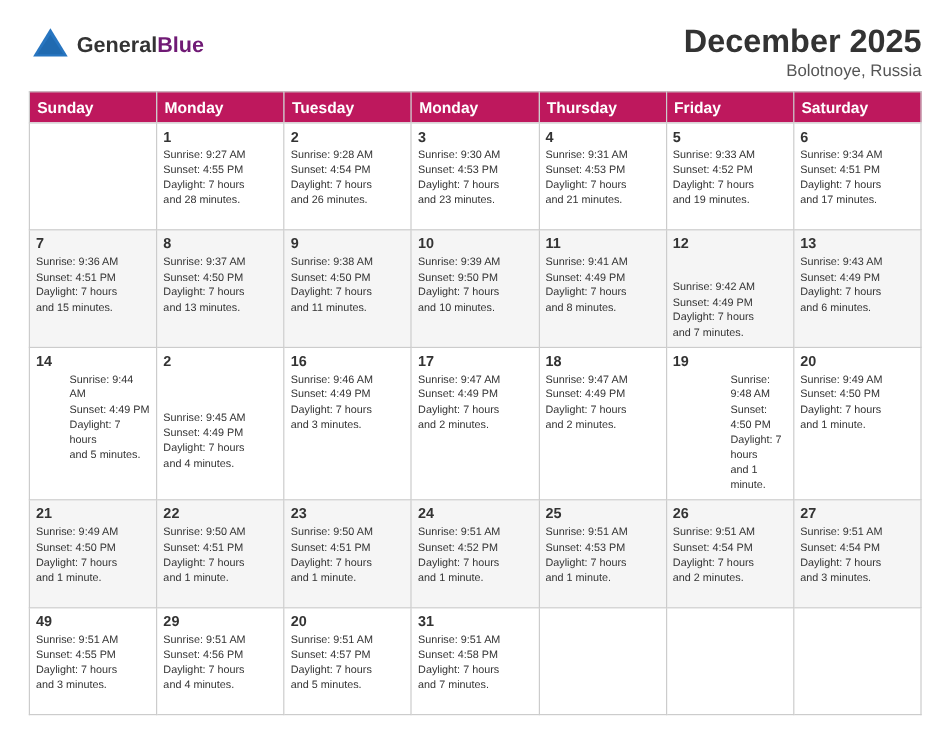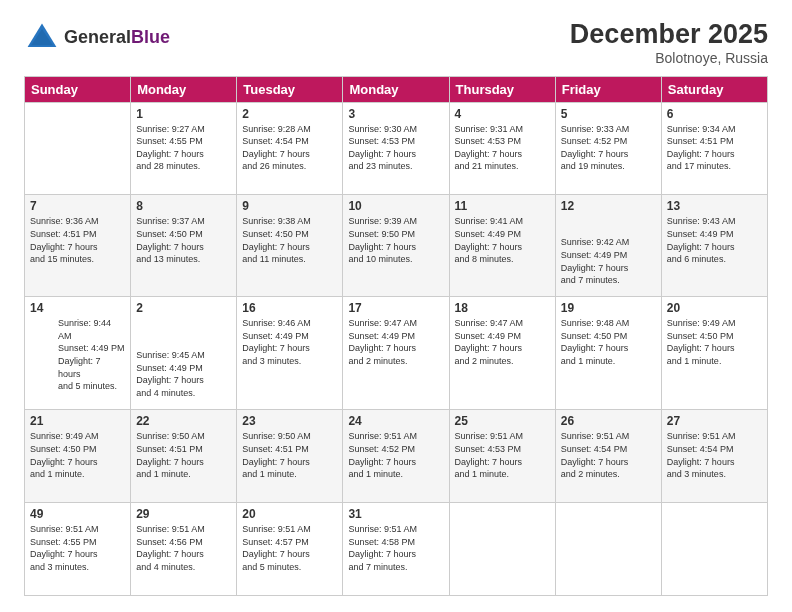--- a/index.html
+++ b/index.html
@@ -264,21 +264,21 @@
           </td>
           <td>
             <div class="day-number">18</div>
             <div class="cell-text" style="white-space: pre-line;">Sunrise: 9:47 AM
 Sunset: 4:49 PM
 Daylight: 7 hours
 and 2 minutes.</div>
           </td>
           <td>
             <div class="day-number">19</div>
-            <div class="cell-text" style="white-space: pre-line;">Sunrise: 9:48 AM
+            <div class="cell-text" style="white-space: pre-line; margin-left: 48px;">Sunrise: 9:48 AM
 Sunset: 4:50 PM
 Daylight: 7 hours
 and 1 minute.</div>
           </td>
           <td>
             <div class="day-number">20</div>
             <div class="cell-text" style="white-space: pre-line;">Sunrise: 9:49 AM
 Sunset: 4:50 PM
 Daylight: 7 hours
 and 1 minute.</div>

